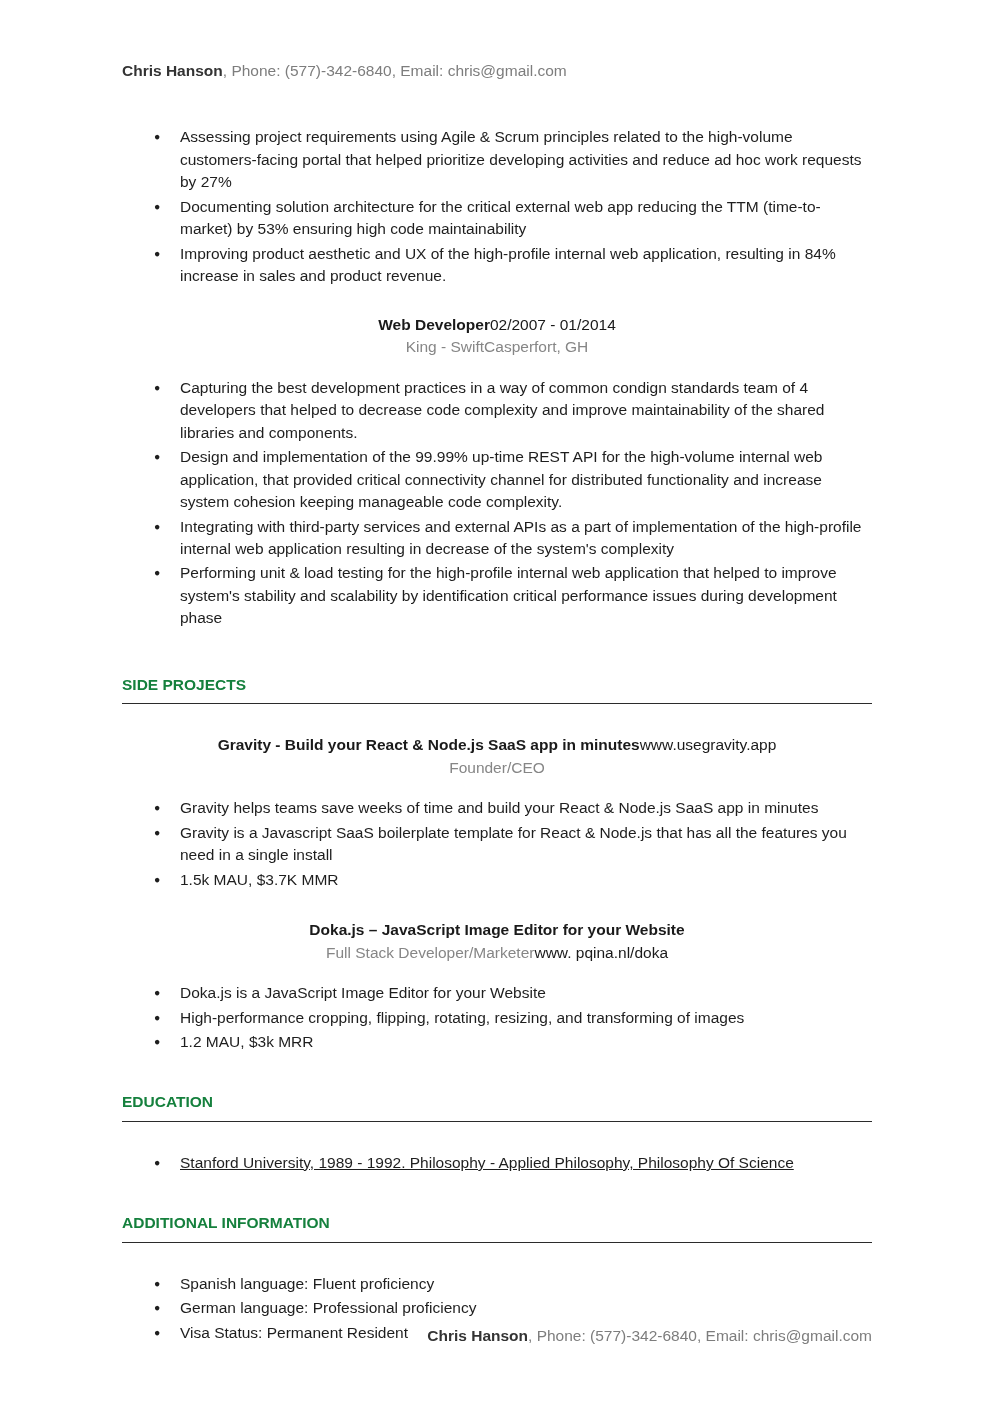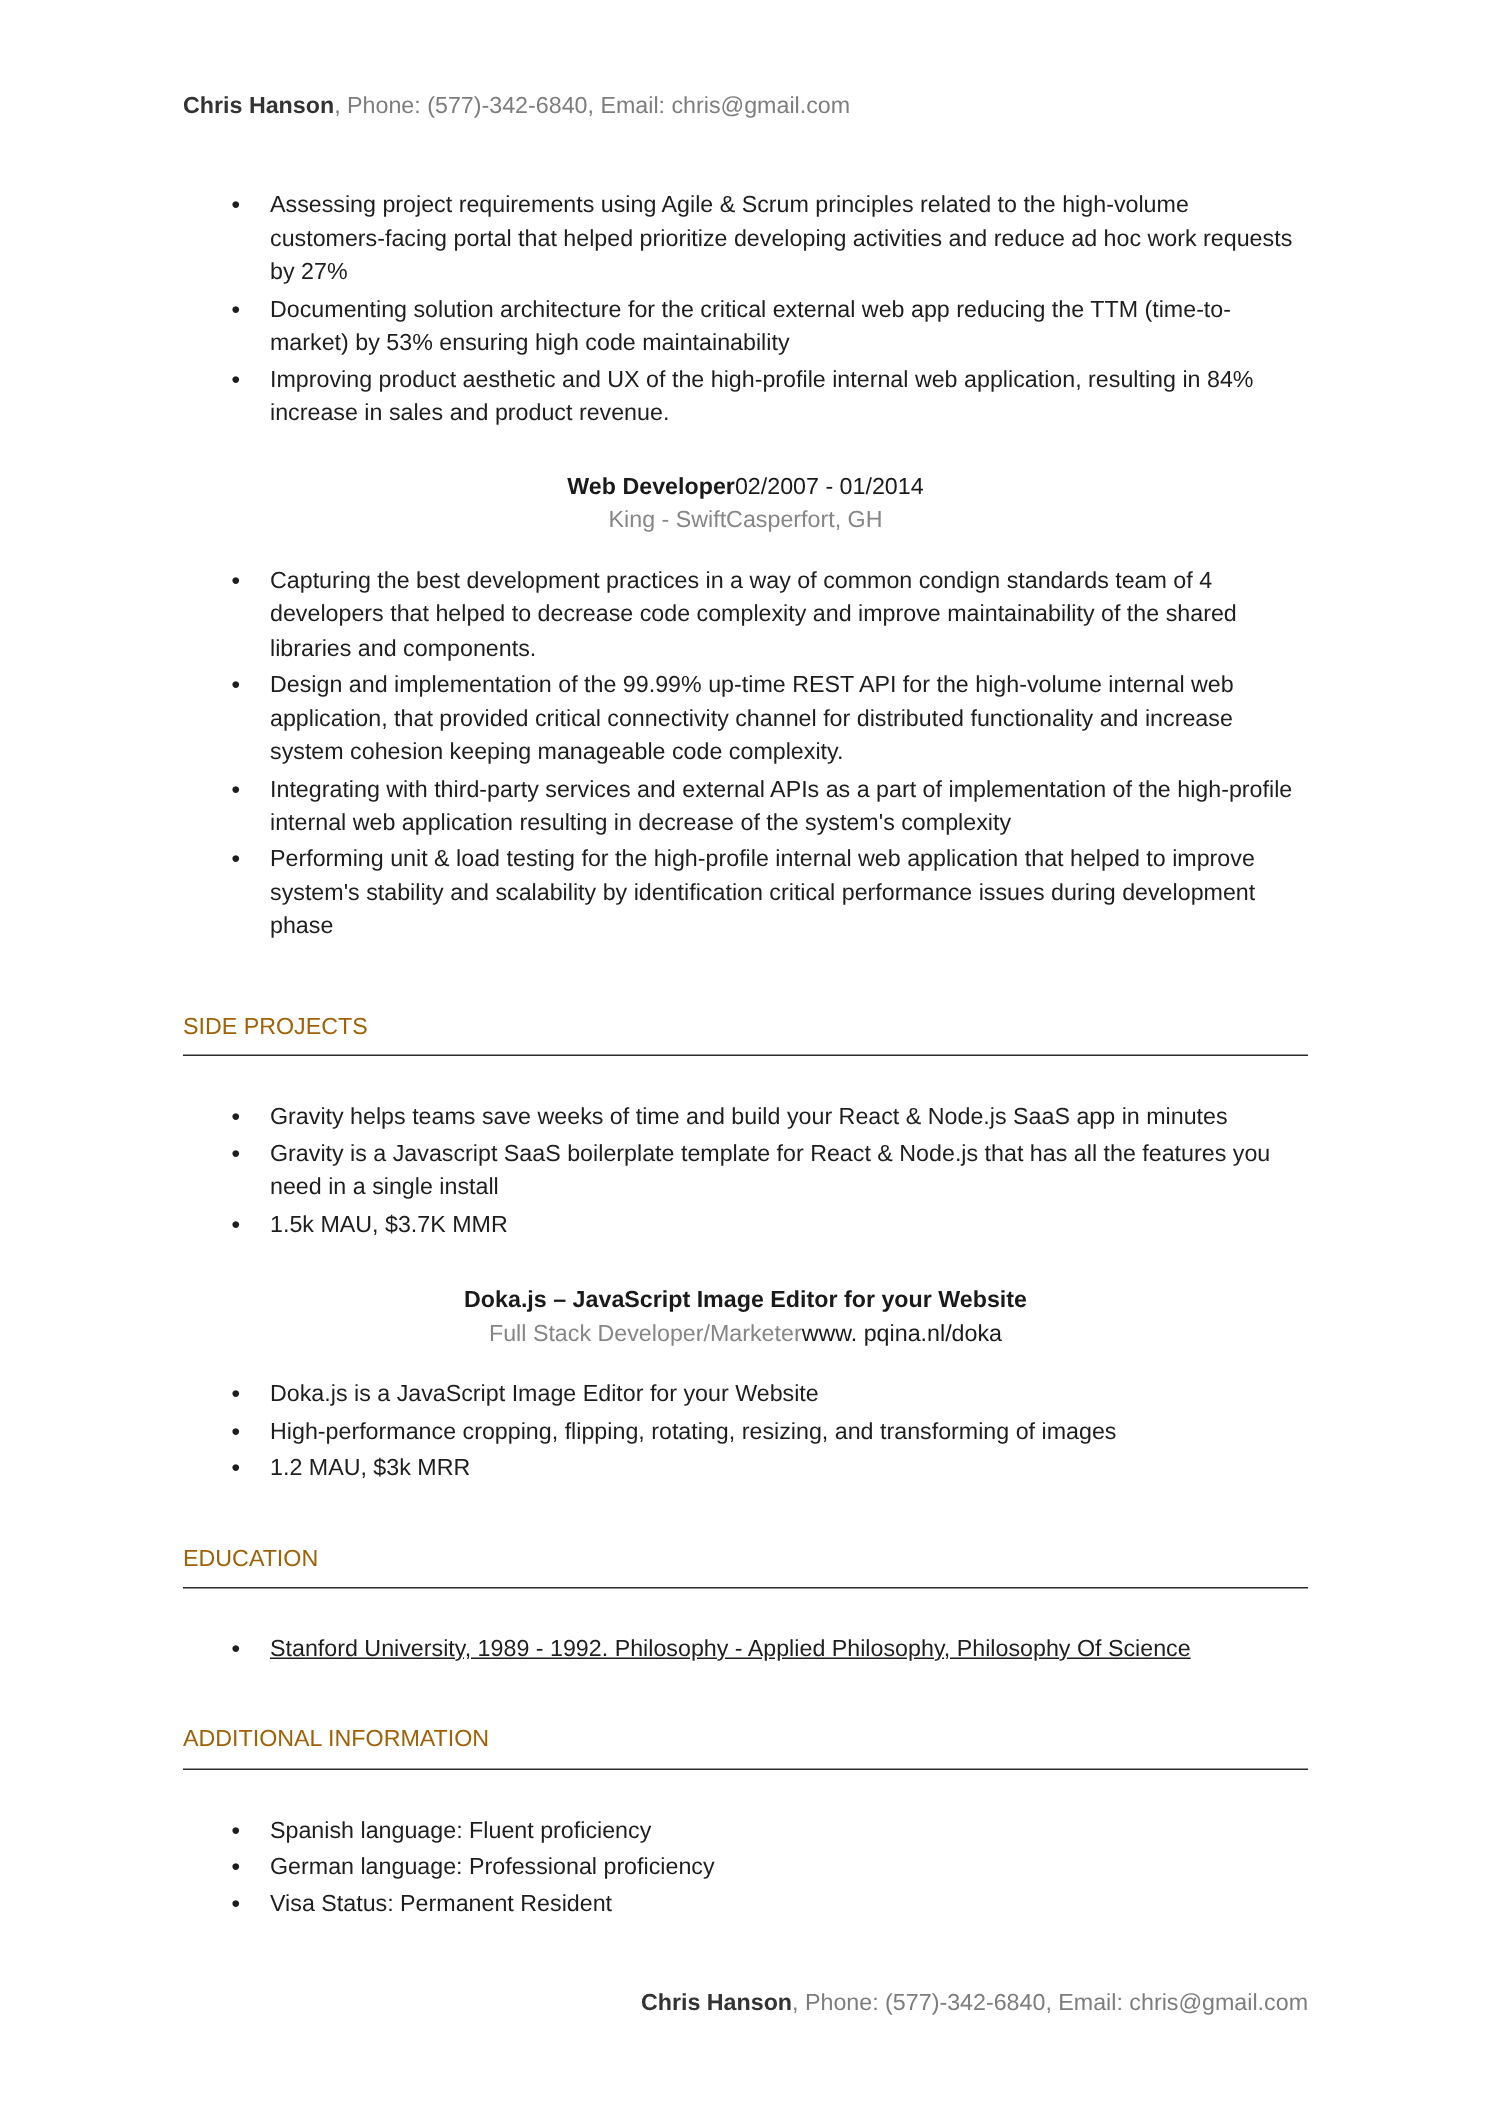--- a/index.html
+++ b/index.html
@@ -43,22 +43,22 @@
     justify-content: center;
     align-items: baseline;
   }
   .job-header { margin-top: 26px; }
   .job-title, .project-title { font-weight: bold; color: #1a1a1a; }
   .job-dates { color: #1a1a1a; }
   .muted { color: #868686; }
   .job-header + ul.bullets, .project-header + ul.bullets { margin-top: 18px; }
 
   .section-heading {
-    font-weight: normal;
-    color: #a16207;
+    font-weight: bold;
+    color: #15803d;
     border-bottom: 1.5px solid #2b2b2b;
     padding-bottom: 7px;
     margin-top: 38px;
     margin-bottom: 30px;
   }
   .section-heading.first-section { margin-top: 44px; }
 
   .project-header { margin-top: 28px; }
   .project-header.first-project { margin-top: 0; }
   .project-url { color: #1a1a1a; }
@@ -99,20 +99,29 @@
   </div>
   <ul class="bullets">
     <li>Capturing the best development practices in a way of common condign standards team of 4 developers that helped to decrease code complexity and improve maintainability of the shared libraries and components.</li>
     <li>Design and implementation of the 99.99% up-time REST API for the high-volume internal web application, that provided critical connectivity channel for distributed functionality and increase system cohesion keeping manageable code complexity.</li>
     <li>Integrating with third-party services and external APIs as a part of implementation of the high-profile internal web application resulting in decrease of the system's complexity</li>
     <li>Performing unit &amp; load testing for the high-profile internal web application  that helped to improve system's stability and scalability by identification critical performance issues during development phase</li>
   </ul>
 
   <div class="section-heading first-section">SIDE PROJECTS</div>
 
+  <div class="project-header first-project">
+    <div class="row">
+      <span class="project-title">Gravity - Build your React &amp; Node.js SaaS app in minutes</span>
+      <span class="project-url">www.usegravity.app</span>
+    </div>
+    <div class="row">
+      <span class="muted">Founder/CEO</span>
+    </div>
+  </div>
   <ul class="bullets">
     <li>Gravity helps teams save weeks of time and build your React &amp; Node.js SaaS app in minutes</li>
     <li>Gravity is a Javascript SaaS boilerplate template for React &amp; Node.js that has all the features you need in a single install</li>
     <li>1.5k MAU, $3.7K MMR</li>
   </ul>
 
   <div class="project-header">
     <div class="row">
       <span class="project-title">Doka.js – JavaScript Image Editor for your Website</span>
     </div>

